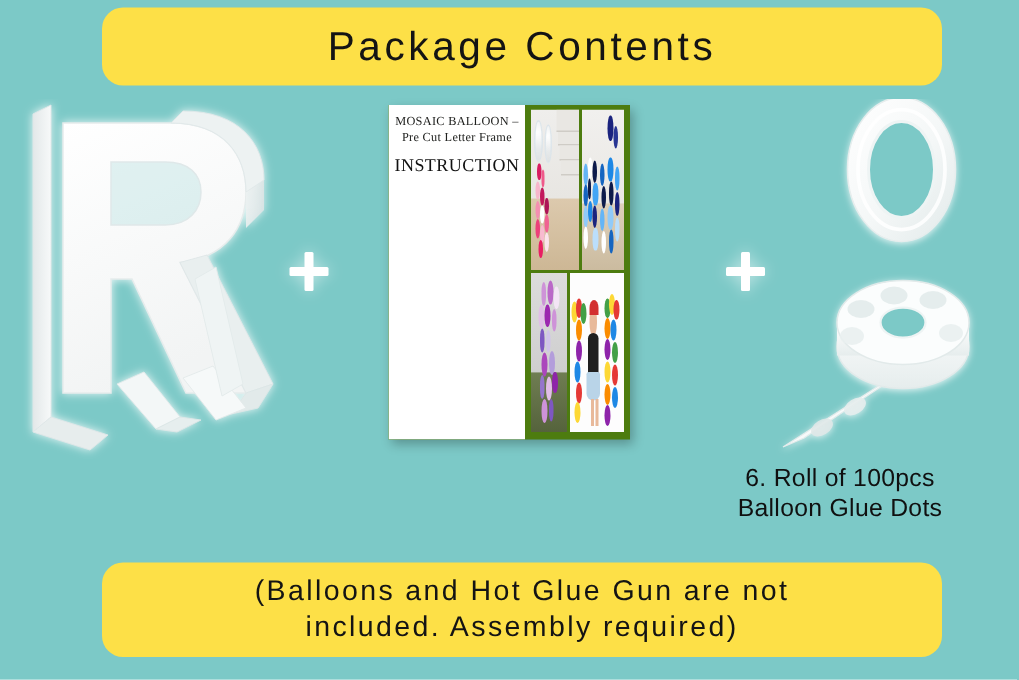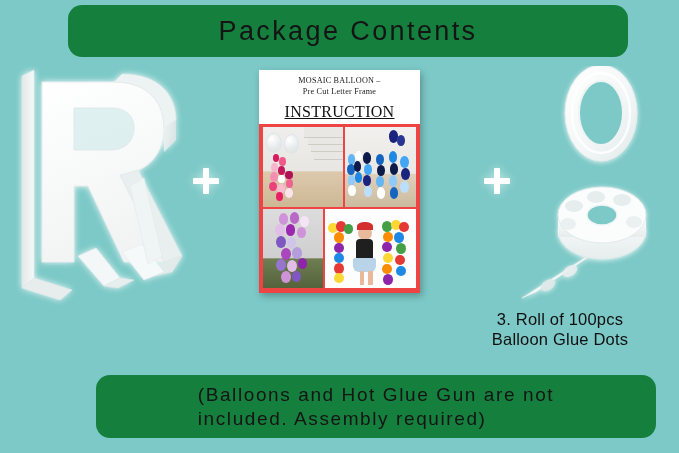--- a/index.html
+++ b/index.html
@@ -11,42 +11,42 @@
   #page {
     position: relative;
     width: 679px; height: 453px;
     background: #7cc9c7;
     overflow: hidden;
   }
 
   
   .banner {
     position: absolute;
-    background: #15803d;
+    background: #fde047;
     border-radius: 14px;
     display: flex;
     align-items: center;
     justify-content: center;
+    text-align: center;
     color: #1c1c1c;
   }
   #header-banner {
     left: 68px; top: 5px; width: 560px; height: 52px;
   }
   #header-title {
     font-size: 27px;
     letter-spacing: 2.4px;
     font-weight: 400;
     color: #141414;
     line-height: 1;
   }
   #footer-banner {
     left: 68px; top: 375px; width: 560px; height: 63px;
     flex-direction: column;
     padding: 0 14px;
-    margin-left: 28px;
   }
   #footer-note {
     font-size: 19px;
     letter-spacing: 1.6px;
     line-height: 1.25;
     color: #141414;
     white-space: pre-line;
   }
 
   
@@ -89,46 +89,44 @@
   #letter-r-wrap {
     position: absolute;
     left: 12px; top: 66px; width: 180px; height: 240px;
   }
   #letter-r-wrap svg { display: block; }
 
   
   #booklet {
     position: absolute;
     left: 259px; top: 70px; width: 161px; height: 223px;
-    background: #ef4444;
+    background: #4d7c0f;
     box-shadow: 2px 3px 7px rgba(0,0,0,0.28);
     overflow: hidden;
     display: flex;
-    flex-direction: column;
   }
   #booklet-head {
     padding: 6px 4px 3px 4px;
     text-align: center;
     background: #ffffff;
   }
   .bk-sub {
     font-family: "Liberation Serif", serif;
     font-size: 8.2px;
     color: #20211f;
     line-height: 1.28;
     letter-spacing: 0.2px;
     white-space: pre-line;
   }
   .bk-title {
     font-family: "Liberation Serif", serif;
-    font-size: 16px;
+    font-size: 12px;
     color: #111;
     margin-top: 6px;
     letter-spacing: 0.3px;
-    text-decoration: underline;
   }
   #collage {
     flex: 1;
     display: flex;
     flex-direction: column;
     gap: 2px;
     padding: 3px 4px 5px 4px;
   }
   .collage-row { position: relative; width: 100%; overflow: hidden; }
   #row-top { height: 50%; display: flex; gap: 2px; }
@@ -380,21 +378,21 @@
         <ellipse cx="76" cy="140" rx="9" ry="6" fill="#e4ecec" opacity="0.95"></ellipse>
         <ellipse cx="98" cy="131" rx="9" ry="6" fill="#e4ecec" opacity="0.95"></ellipse>
         <ellipse cx="124" cy="134" rx="9" ry="6" fill="#e4ecec" opacity="0.95"></ellipse>
         <ellipse cx="70" cy="158" rx="8" ry="6" fill="#e9f0f0" opacity="0.9"></ellipse>
         <ellipse cx="136" cy="156" rx="8" ry="6" fill="#e9f0f0" opacity="0.9"></ellipse>
       </g>
     </svg>
   </div>
 
   <div class="item" id="item-3">
-    <div class="item-caption">3. Roll of 100pcs
+    <div class="item-caption">6. Roll of 100pcs
 Balloon Glue Dots</div>
   </div>
 
   <div id="footer-banner" class="banner">
     <span id="footer-note">(Balloons and Hot Glue Gun are not
 included. Assembly required)</span>
   </div>
 
 </div>
 

